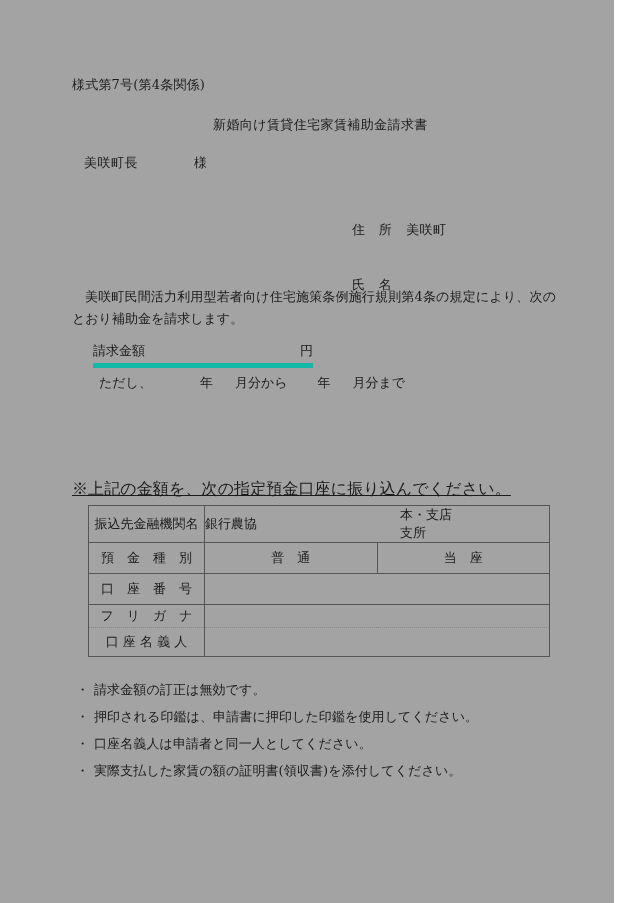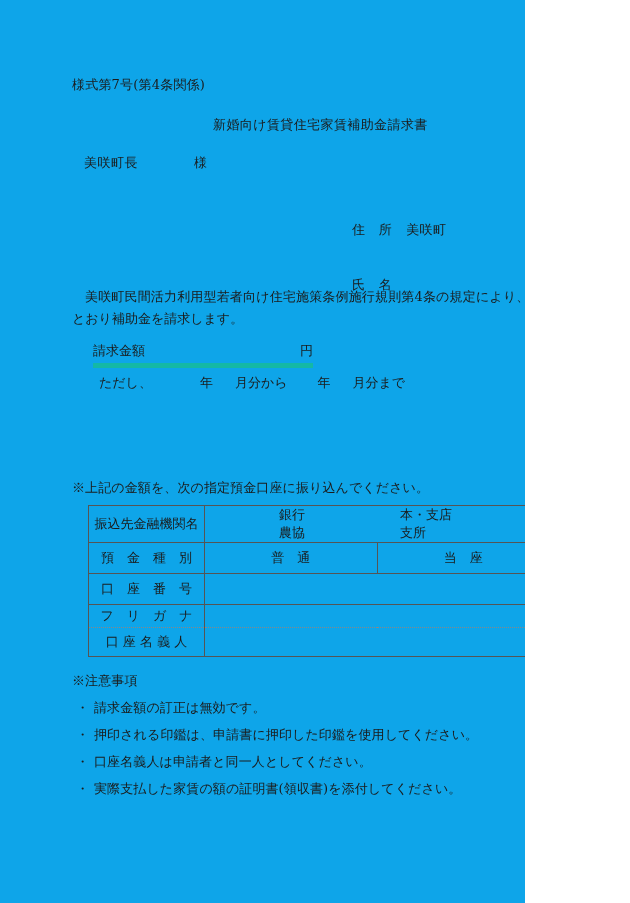--- a/index.html
+++ b/index.html
@@ -12,23 +12,23 @@
     width: 630px;
     height: 903px;
     position: relative;
     font-family: "DejaVu Serif", "Liberation Serif", serif;
     color: #1b1b1b;
     -webkit-font-smoothing: antialiased;
   }
   .page {
     position: absolute;
     inset: 0;
-    width: 525px;
+    width: 614px;
     height: 903px;
-    background: #0ea5e9;
+    background: #a3a3a3;
     overflow: hidden;
   }
 
   
   .abs { position: absolute; white-space: pre; line-height: 1.0; }
 
   .form-no      { left: 72px;  top: 78px;  font-size: 13px; letter-spacing: .2px; }
   .doc-title    { left: 213px; top: 118px; font-size: 13px; letter-spacing: .4px; }
 
   .addressee    { left: 84px;  top: 156px; font-size: 13px; }
@@ -77,22 +77,23 @@
   .period-line .g1 { margin-left: 48px; }
   .period-line .g2 { margin-left: 22px; }
   .period-line .g3 { margin-left: 30px; }
   .period-line .g4 { margin-left: 22px; }
 
   
   .bank-note {
     position: absolute;
     left: 72px;
     top: 481px;
-    font-size: 13px;
+    font-size: 16px;
     letter-spacing: .1px;
+    text-decoration: underline;
   }
 
   
   .bank-table {
     position: absolute;
     left: 88px;
     top: 505px;
     width: 462px;
     border-collapse: collapse;
     table-layout: fixed;
@@ -120,21 +121,21 @@
   .row-holder td { height: 28px; }
 
   .inst-value {
     display: flex;
     height: 36px;
     align-items: stretch;
   }
   .inst-value .left {
     flex: 0 0 174px;
     display: flex;
-    flex-direction: column;
+    flex-direction: row;
     justify-content: flex-start;
     align-items: center;
     line-height: 1.35;
   }
   .inst-value .right {
     flex: 1 1 auto;
     display: flex;
     flex-direction: column;
     justify-content: center;
     align-items: flex-start;
@@ -232,21 +233,20 @@
         <td colspan="2"></td>
       </tr>
       <tr class="row-holder">
         <td class="lbl-cell"><span class="lbl-spread">口 座 名 義 人</span></td>
         <td colspan="2"></td>
       </tr>
     </tbody>
   </table>
 
   <div class="notes">
-    <div class="notes-title">※注意事項</div>
     <ul>
       <li>請求金額の訂正は無効です。</li>
       <li>押印される印鑑は、申請書に押印した印鑑を使用してください。</li>
       <li>口座名義人は申請者と同一人としてください。</li>
       <li>実際支払した家賃の額の証明書(領収書)を添付してください。</li>
     </ul>
   </div>
 
 </div>
 

